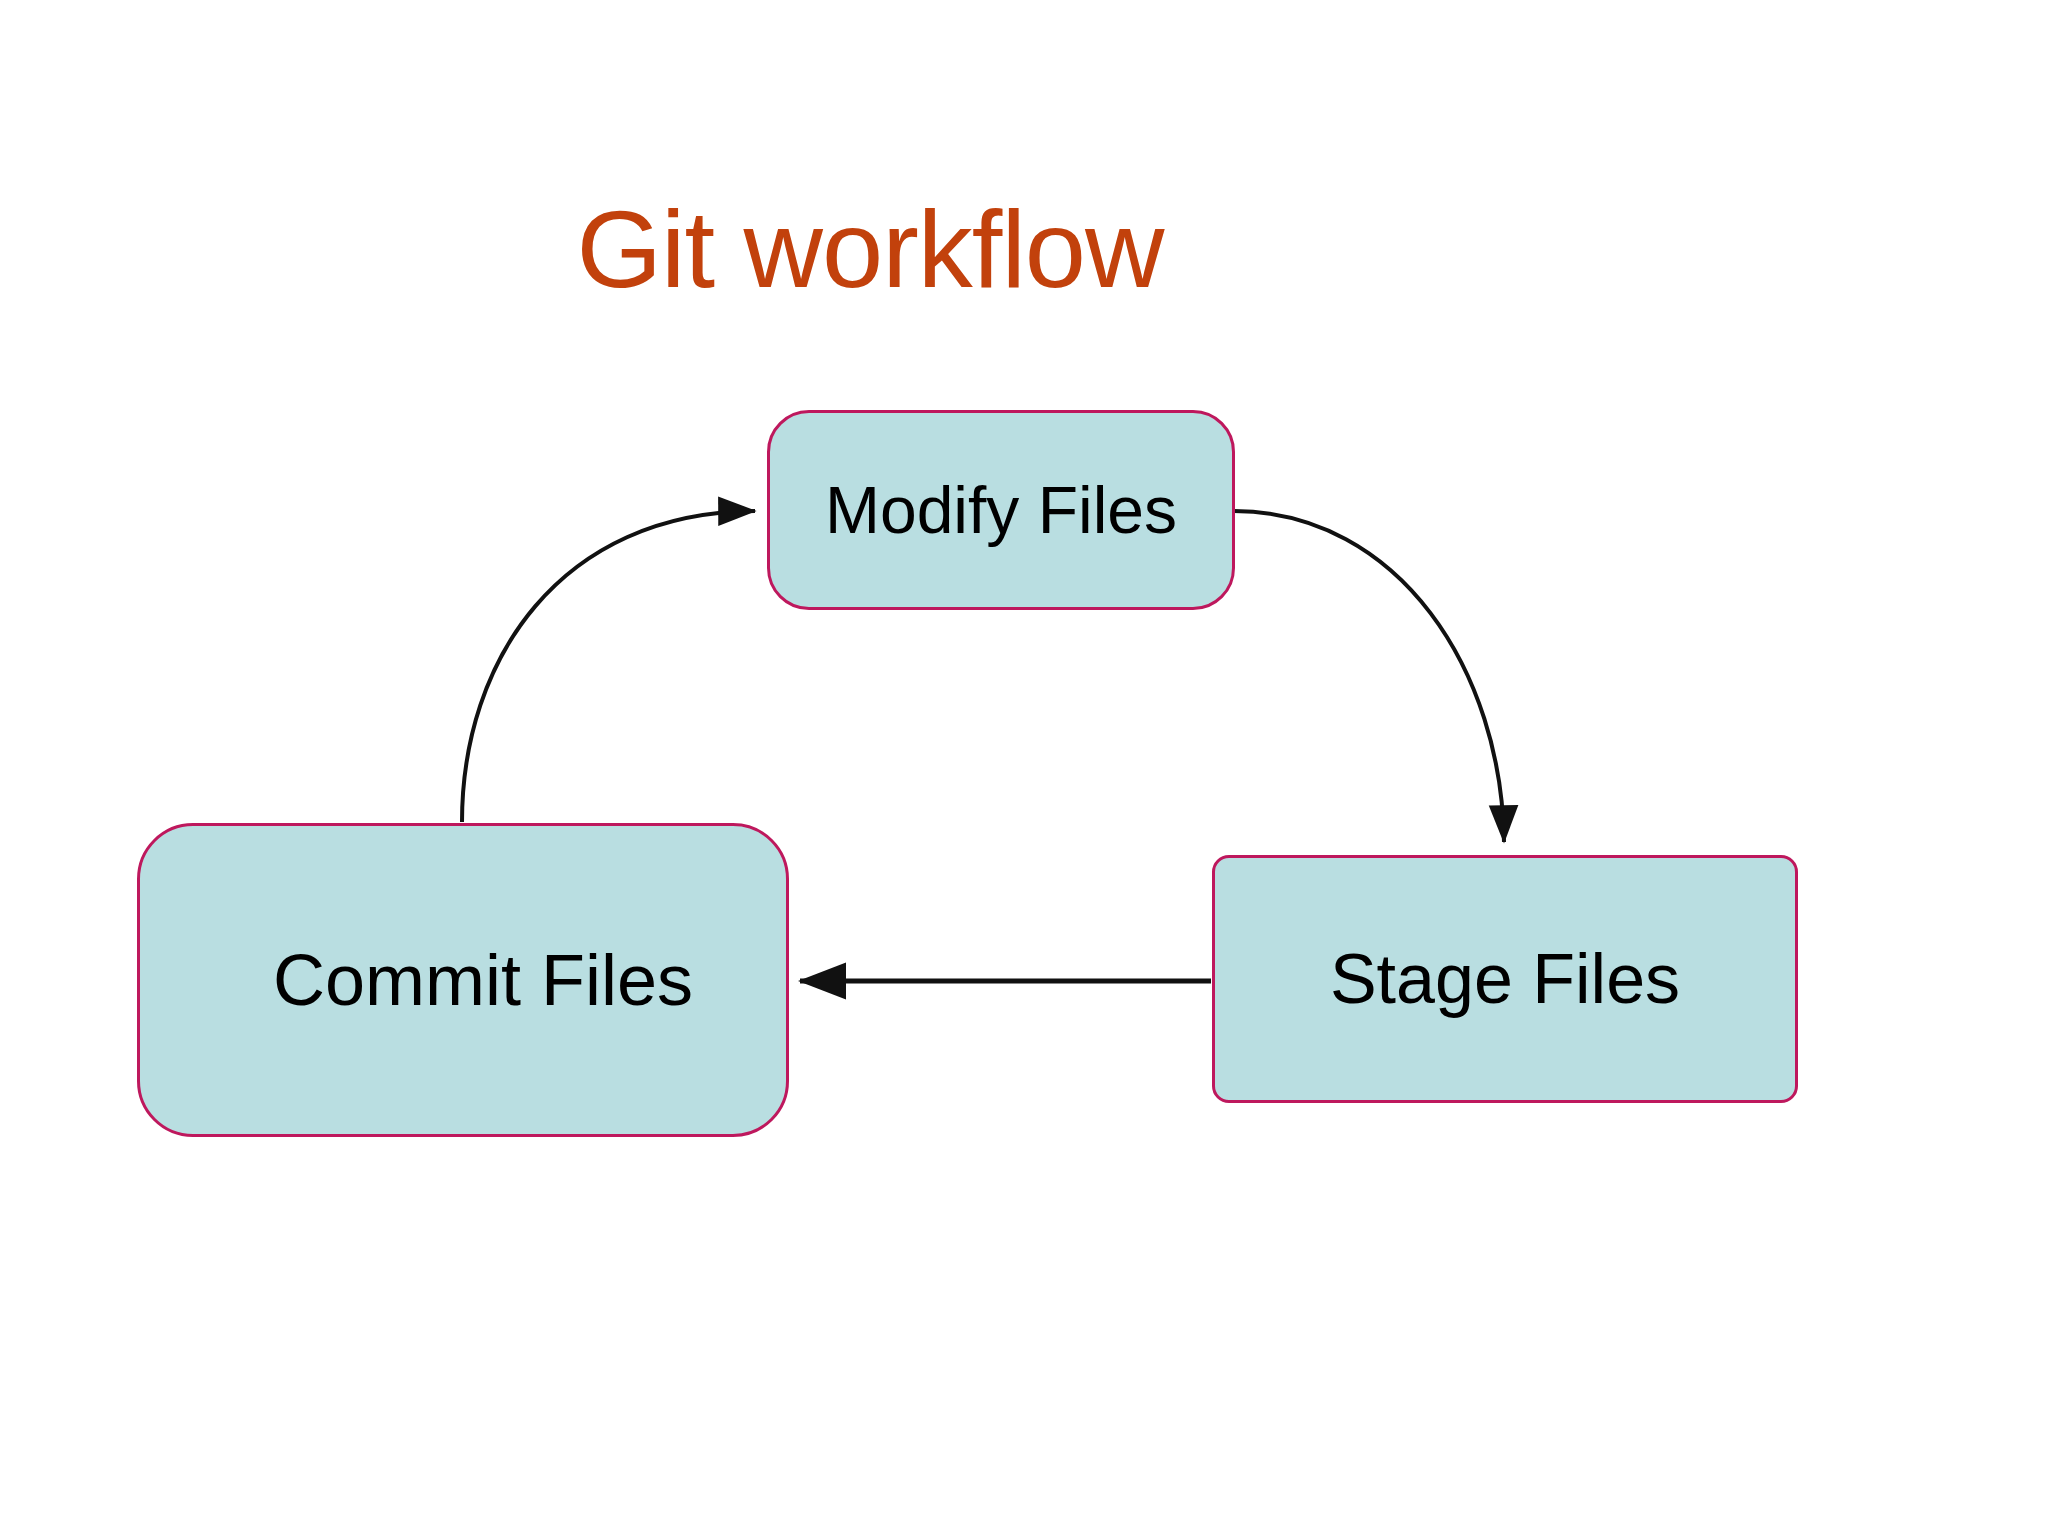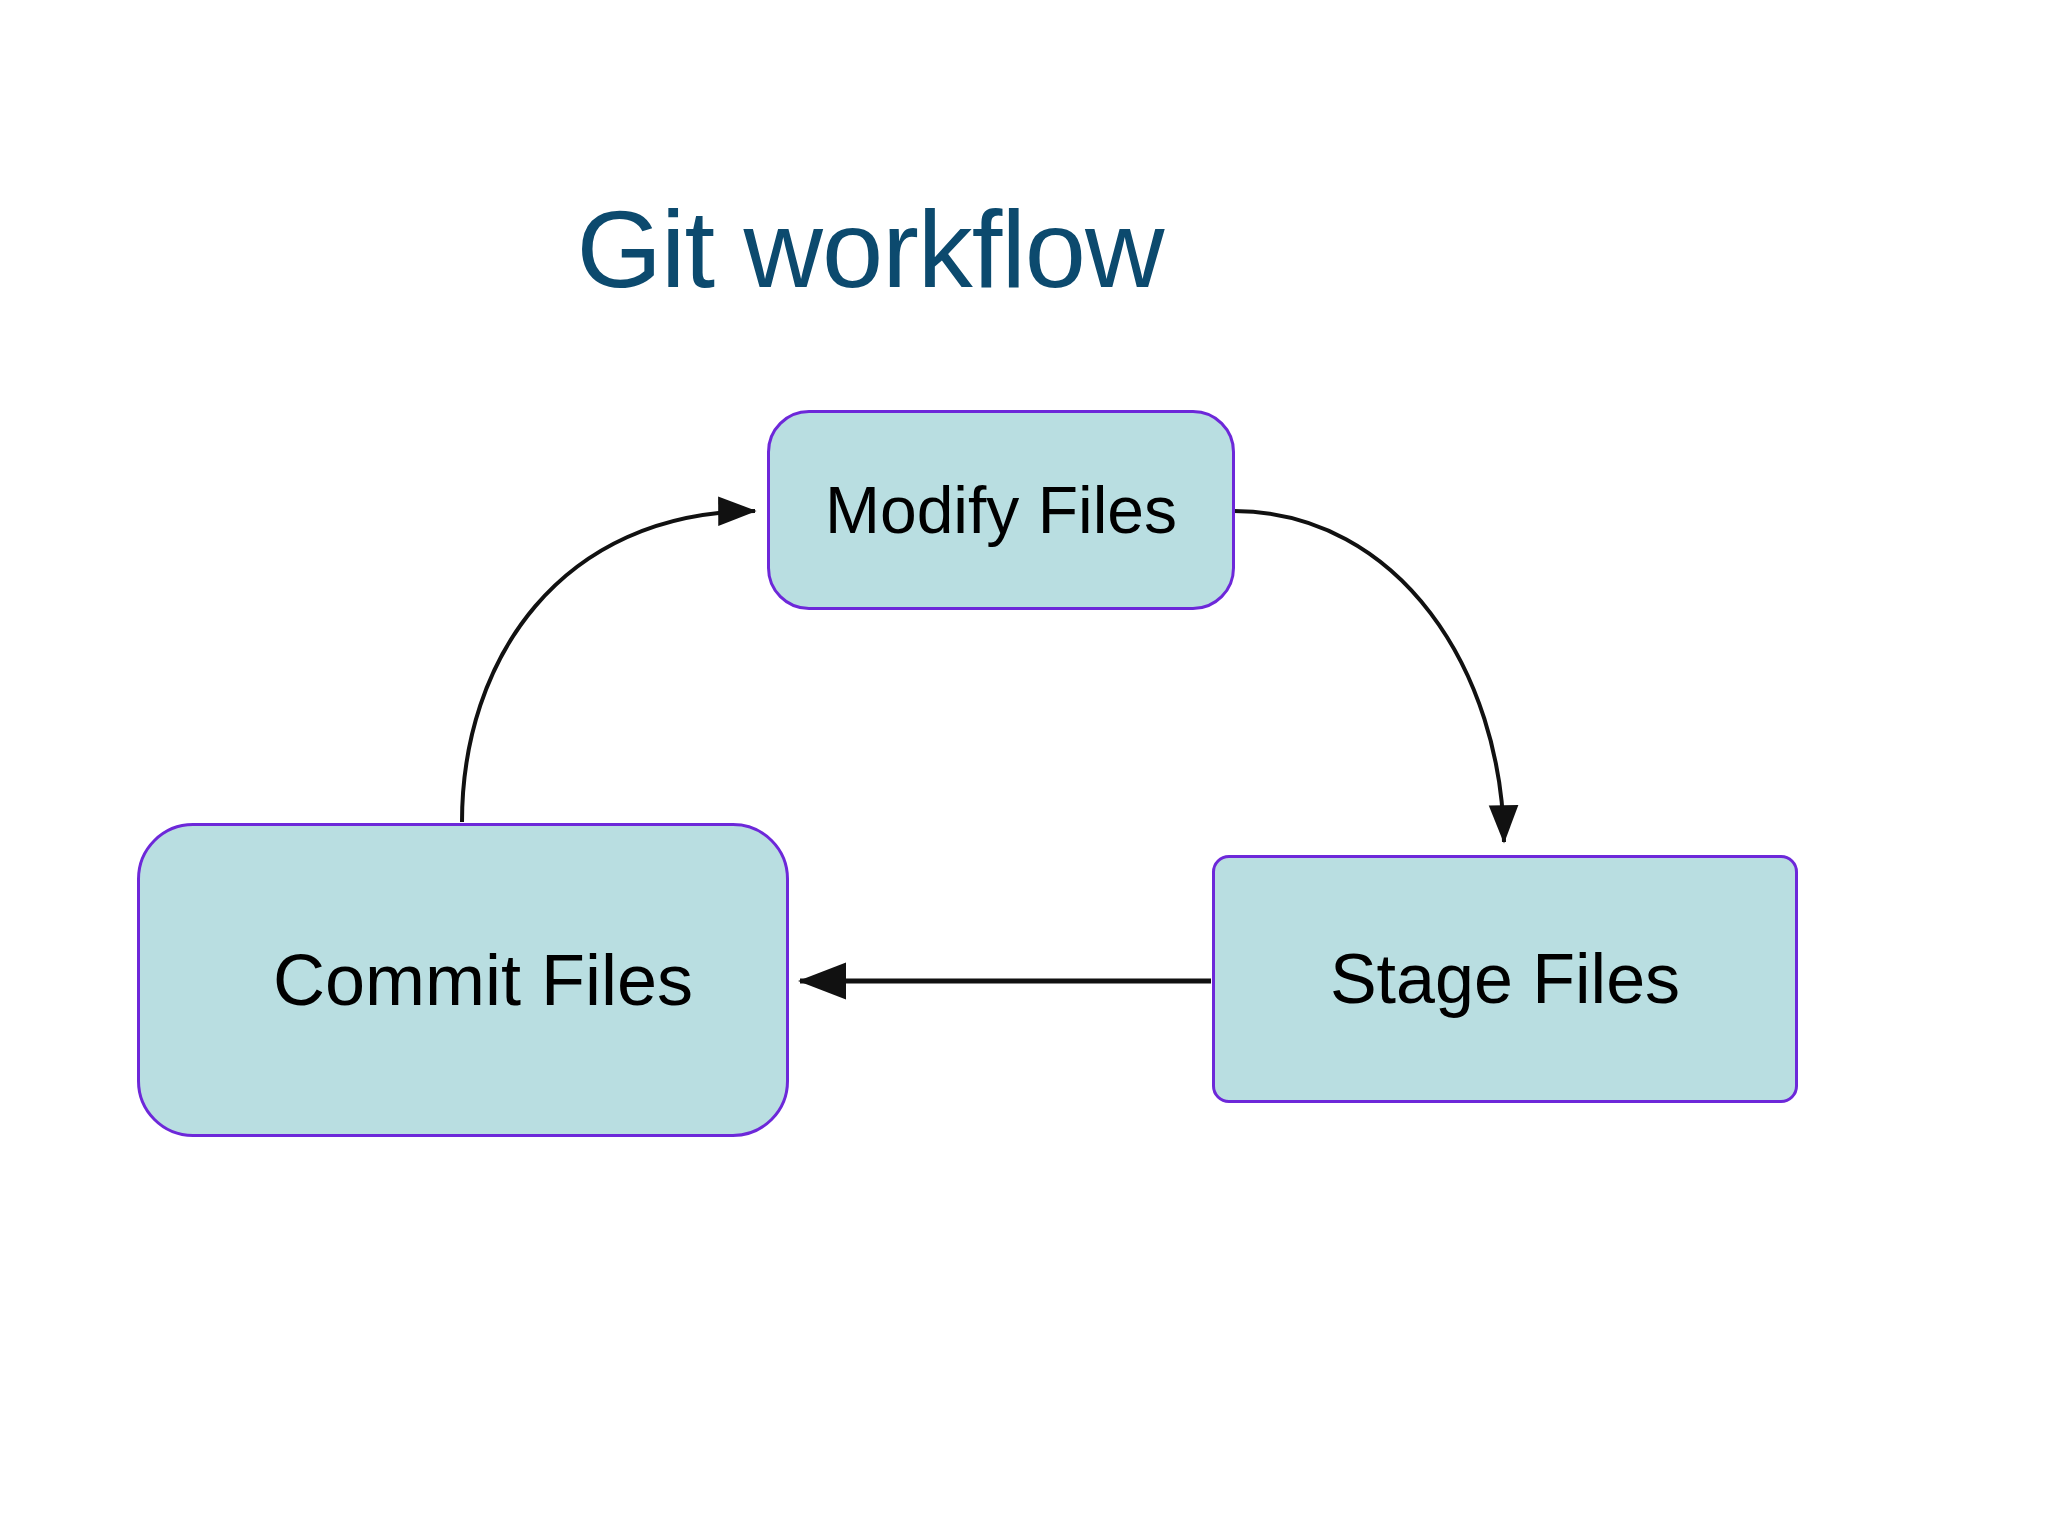--- a/index.html
+++ b/index.html
@@ -21,21 +21,21 @@
   
   #slide-title {
     position: absolute;
     left: 0;
     top: 186px;
     width: 1740px;
     text-align: center;
     font-family: "Liberation Sans", sans-serif;
     font-size: 110px;
     font-weight: 400;
-    color: #0c4a6e;
+    color: #c2410c;
     letter-spacing: -1px;
     line-height: 1.15;
     white-space: nowrap;
     user-select: none;
   }
 
   
   #connectors {
     position: absolute;
     left: 0;
@@ -43,21 +43,21 @@
     width: 2048px;
     height: 1536px;
     pointer-events: none;
   }
 
   
   .node {
     position: absolute;
     box-sizing: border-box;
     background: #b9dee1;
-    border: 3px solid #6d28d9;
+    border: 3px solid #be185d;
     border-radius: 44px;
     display: flex;
     align-items: center;
     justify-content: center;
     color: #000000;
     font-family: "Liberation Sans", sans-serif;
     font-weight: 400;
     white-space: nowrap;
     user-select: none;
   }

